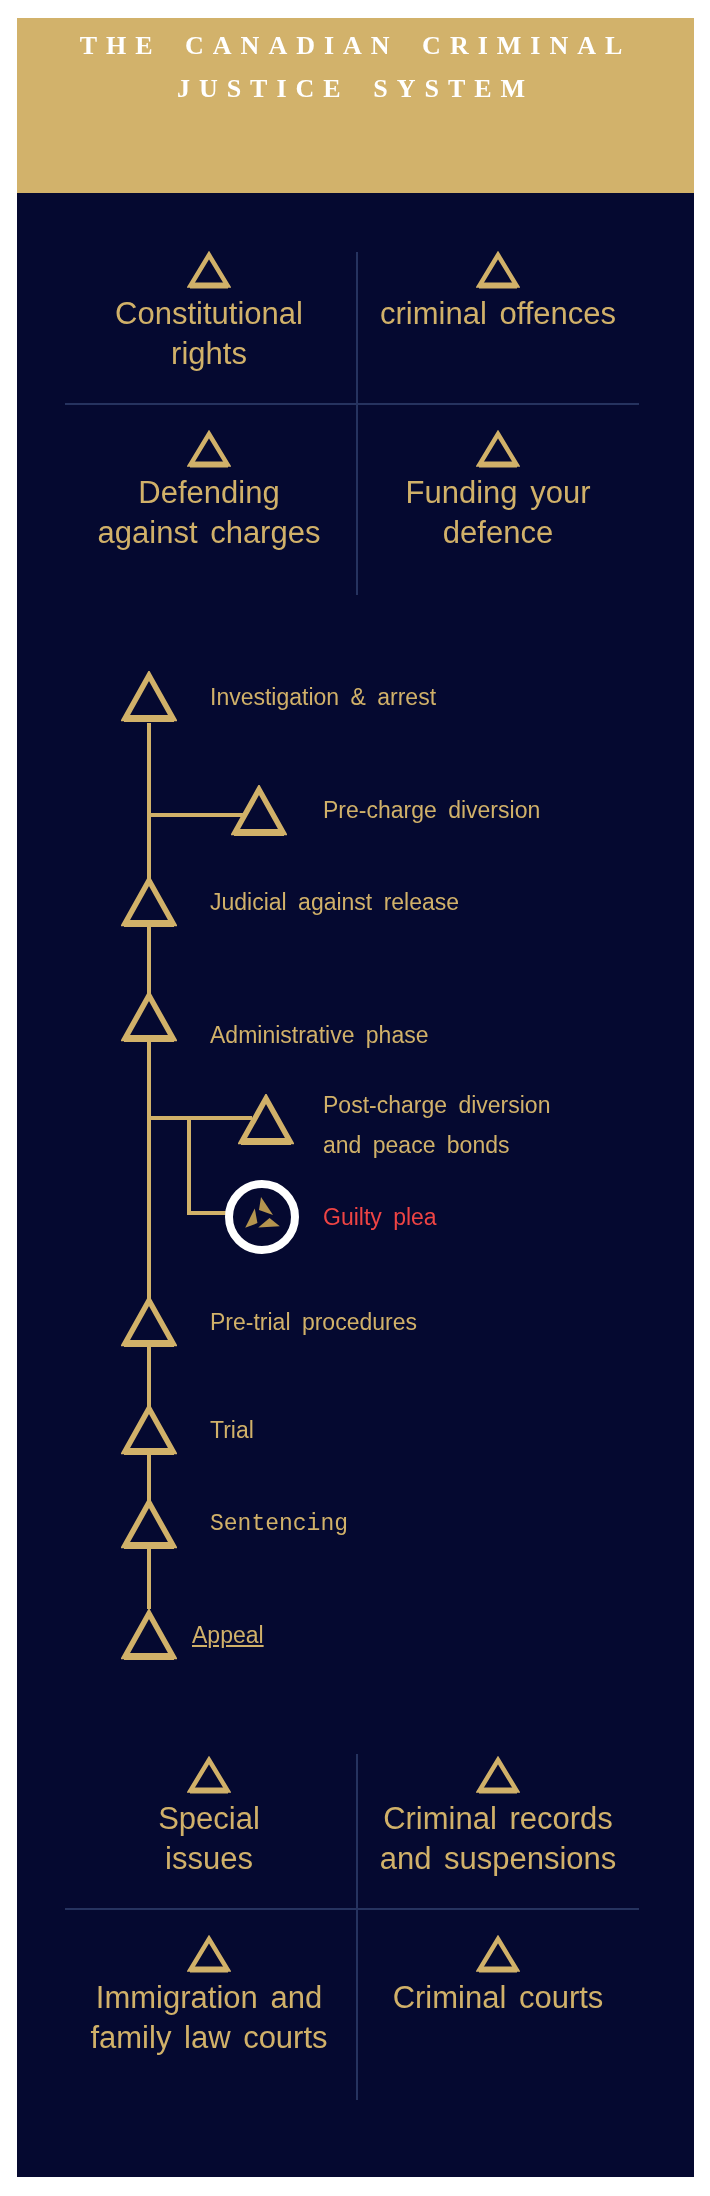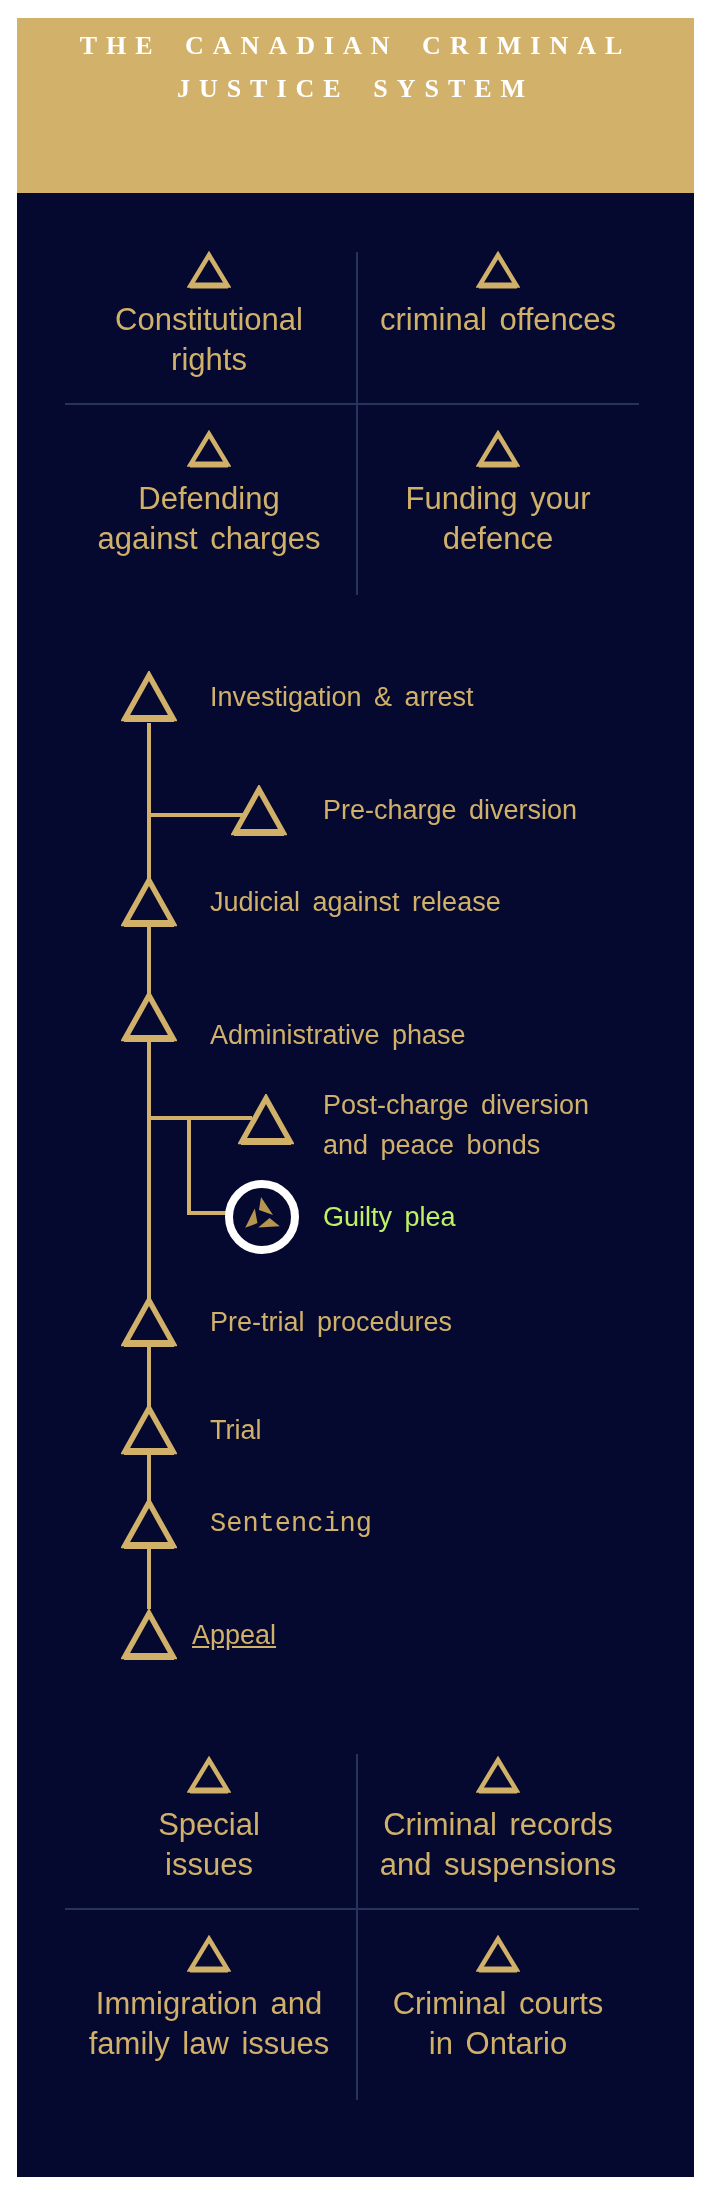--- a/index.html
+++ b/index.html
@@ -29,38 +29,38 @@
     letter-spacing:9px;word-spacing:8px;
     color:#ffffff;text-align:center;white-space:nowrap;
   }
   
   .vdiv{position:absolute;width:2px;background:#26335f;}
   .hdiv{position:absolute;height:2px;background:#26335f;}
   .cell{
     position:absolute;width:290px;text-align:center;
   }
   .cell .glabel{
-    margin-top:11px;
+    margin-top:5px;
     font-size:31px;line-height:40px;color:#d1b169;
     word-spacing:4px;white-space:nowrap;
   }
   .tri-grid{display:block;margin:0 auto;}
   .tri-grid polygon{fill:#050930;stroke:#d1b169;stroke-width:4.5;stroke-linejoin:miter;}
   .tri-grid line{stroke:#d1b169;stroke-width:6;}
   
   .flowline{position:absolute;background:#d1b169;}
   .tri-flow{position:absolute;display:block;}
   .tri-flow polygon{fill:#050930;stroke:#d1b169;stroke-width:5.5;stroke-linejoin:miter;}
   .tri-flow line{stroke:#d1b169;stroke-width:7;}
   .flabel{
     position:absolute;
-    font-size:27px;line-height:40px;color:#d1b169;
+    font-size:23px;line-height:40px;color:#d1b169;
     word-spacing:5px;white-space:nowrap;
   }
-  .flabel.white{color:#bef264;}
+  .flabel.white{color:#ef4444;}
   .badge{position:absolute;}
   .badge circle{fill:#050930;stroke:#ffffff;stroke-width:8;}
   .badge .blade{fill:#b5954f;}
 </style>
 </head>
 <body>
 
 <div class="page">
   <div class="poster">
 
@@ -219,30 +219,29 @@
         </div>
       </div>
 
       <div class="cell" style="left:47px;top:1917px;">
         <svg class="tri-grid" width="44" height="38" viewBox="0 0 44 38">
           <polygon points="22,4 40.5,34.5 3.5,34.5"></polygon>
             <line x1="3" y1="34.5" x2="41" y2="34.5"></line>
         </svg>
         <div class="glabel">
           <div>Immigration and</div>
-            <div>family law issues</div>
+            <div>family law courts</div>
         </div>
       </div>
 
       <div class="cell" style="left:336px;top:1917px;">
         <svg class="tri-grid" width="44" height="38" viewBox="0 0 44 38">
           <polygon points="22,4 40.5,34.5 3.5,34.5"></polygon>
             <line x1="3" y1="34.5" x2="41" y2="34.5"></line>
         </svg>
         <div class="glabel">
           <div>Criminal courts</div>
-            <div>in Ontario</div>
         </div>
       </div>
     </section>
 
   </div>
 </div>
 
 </body></html>

